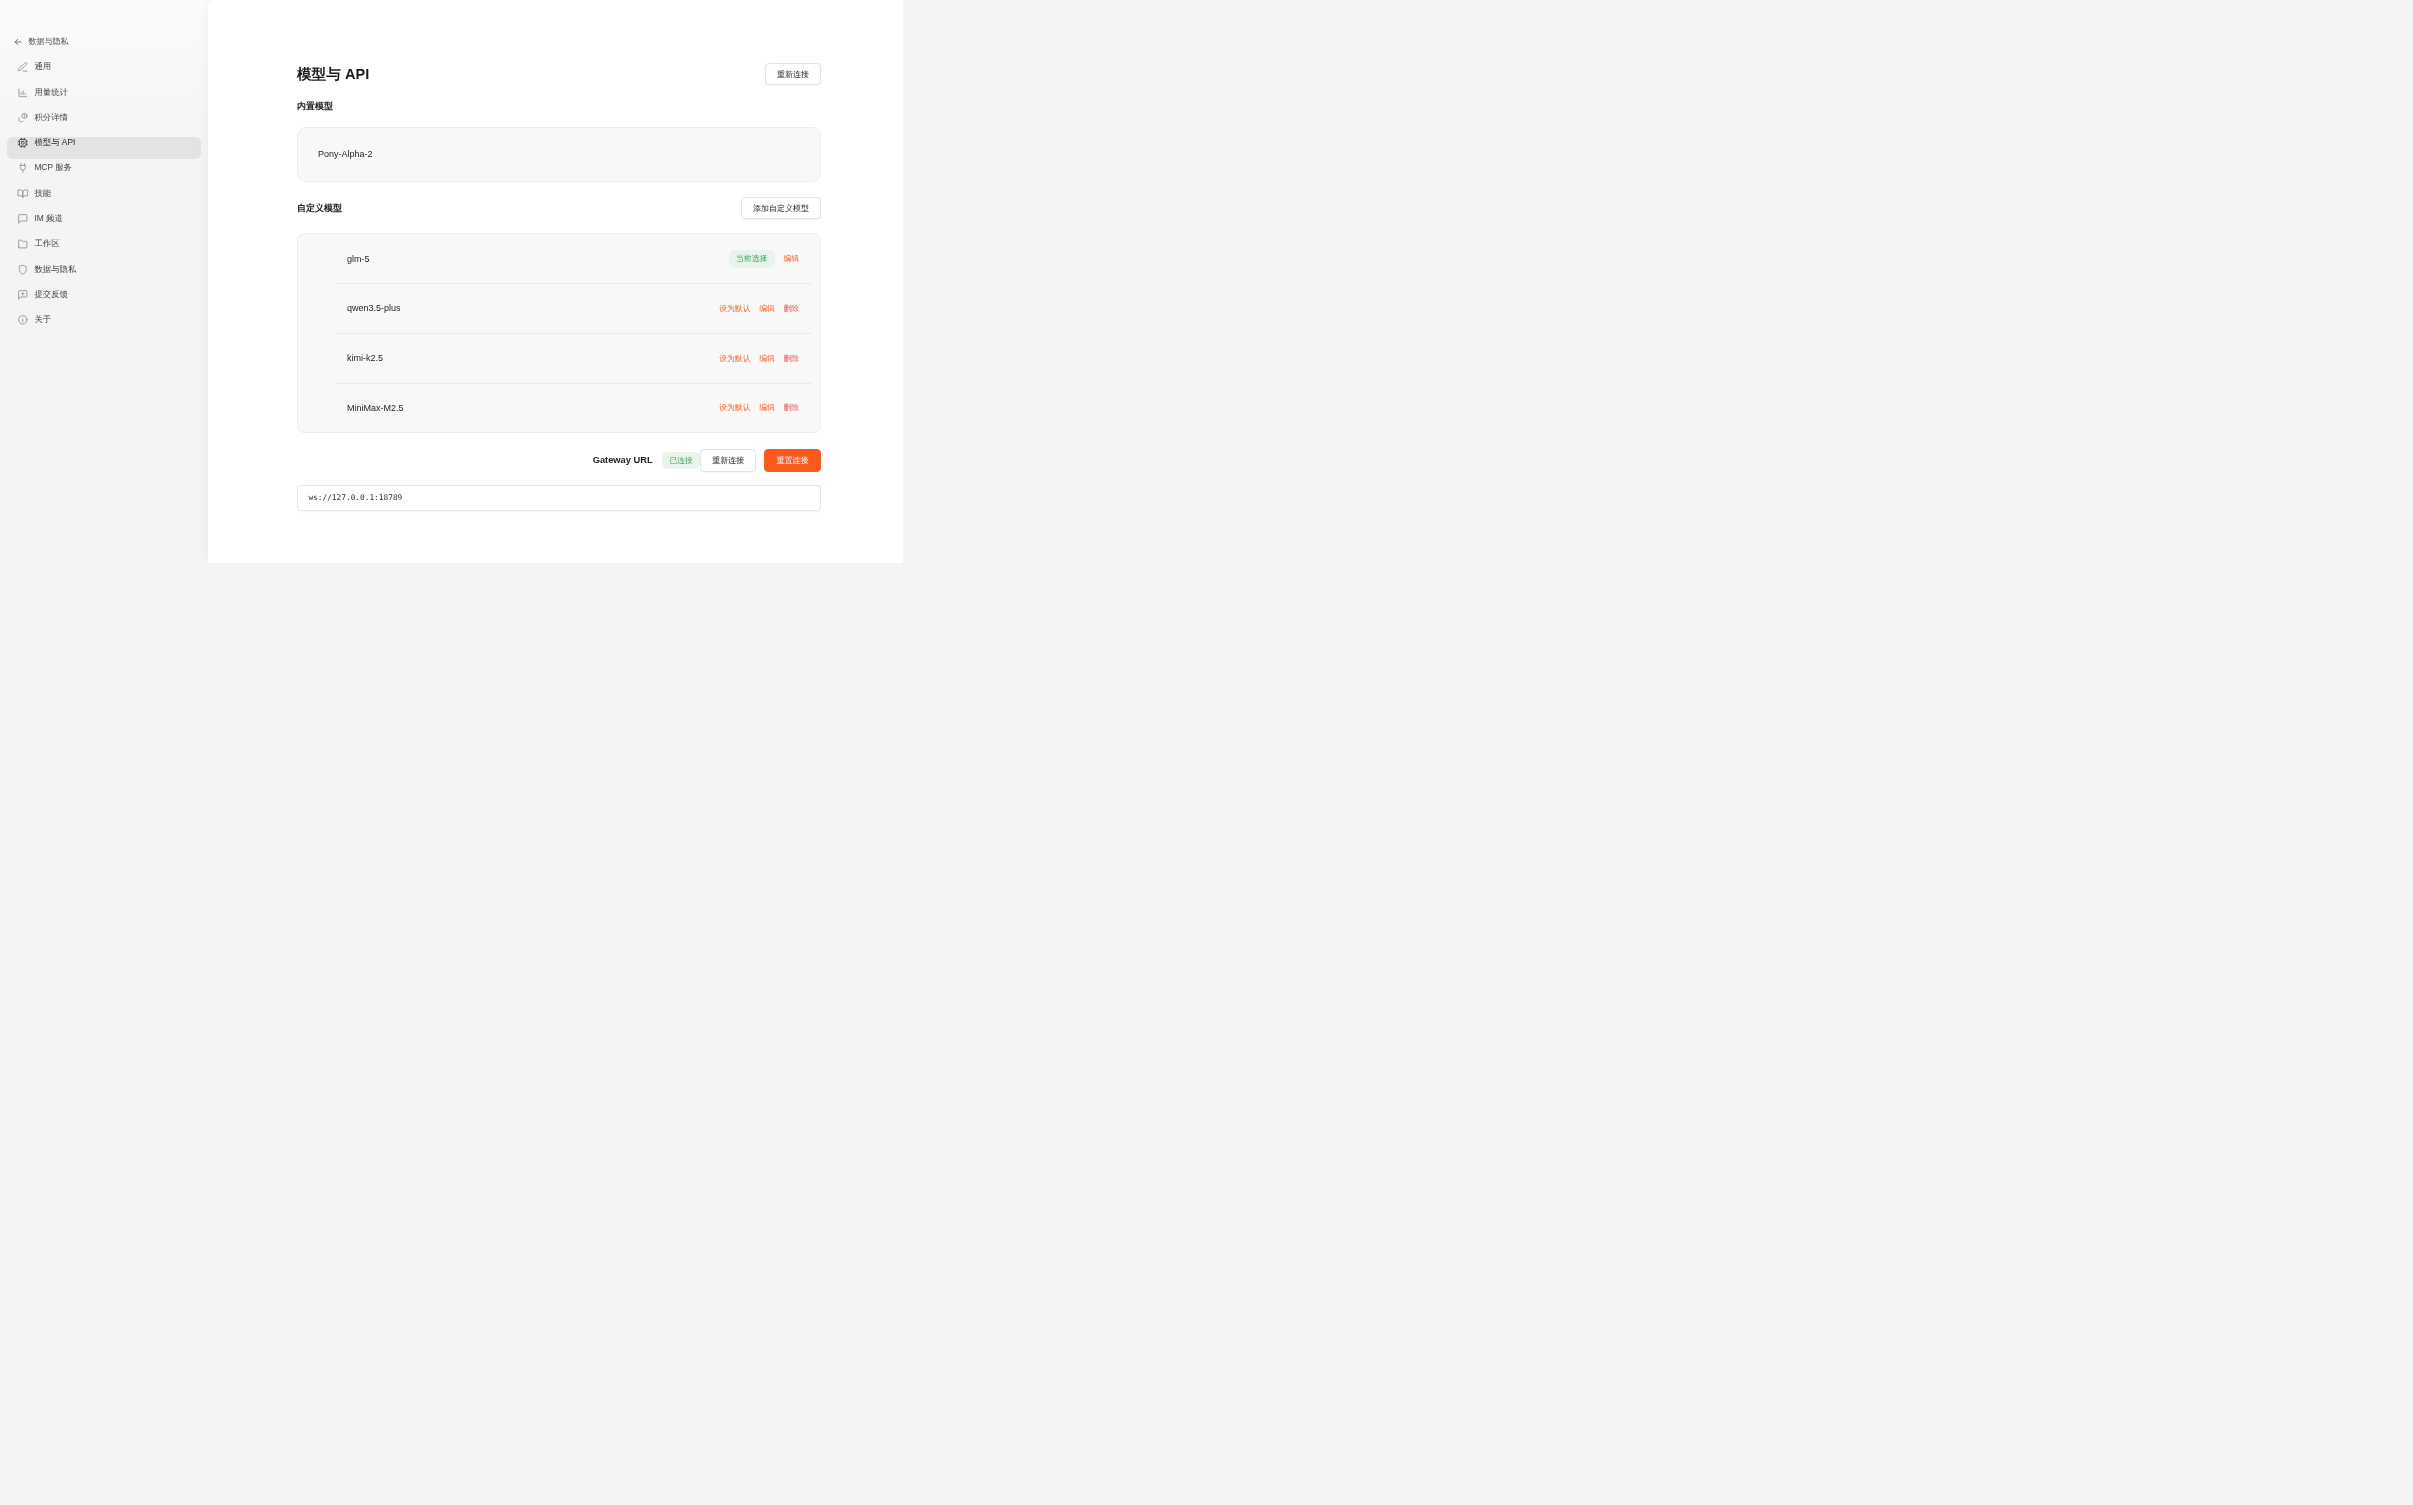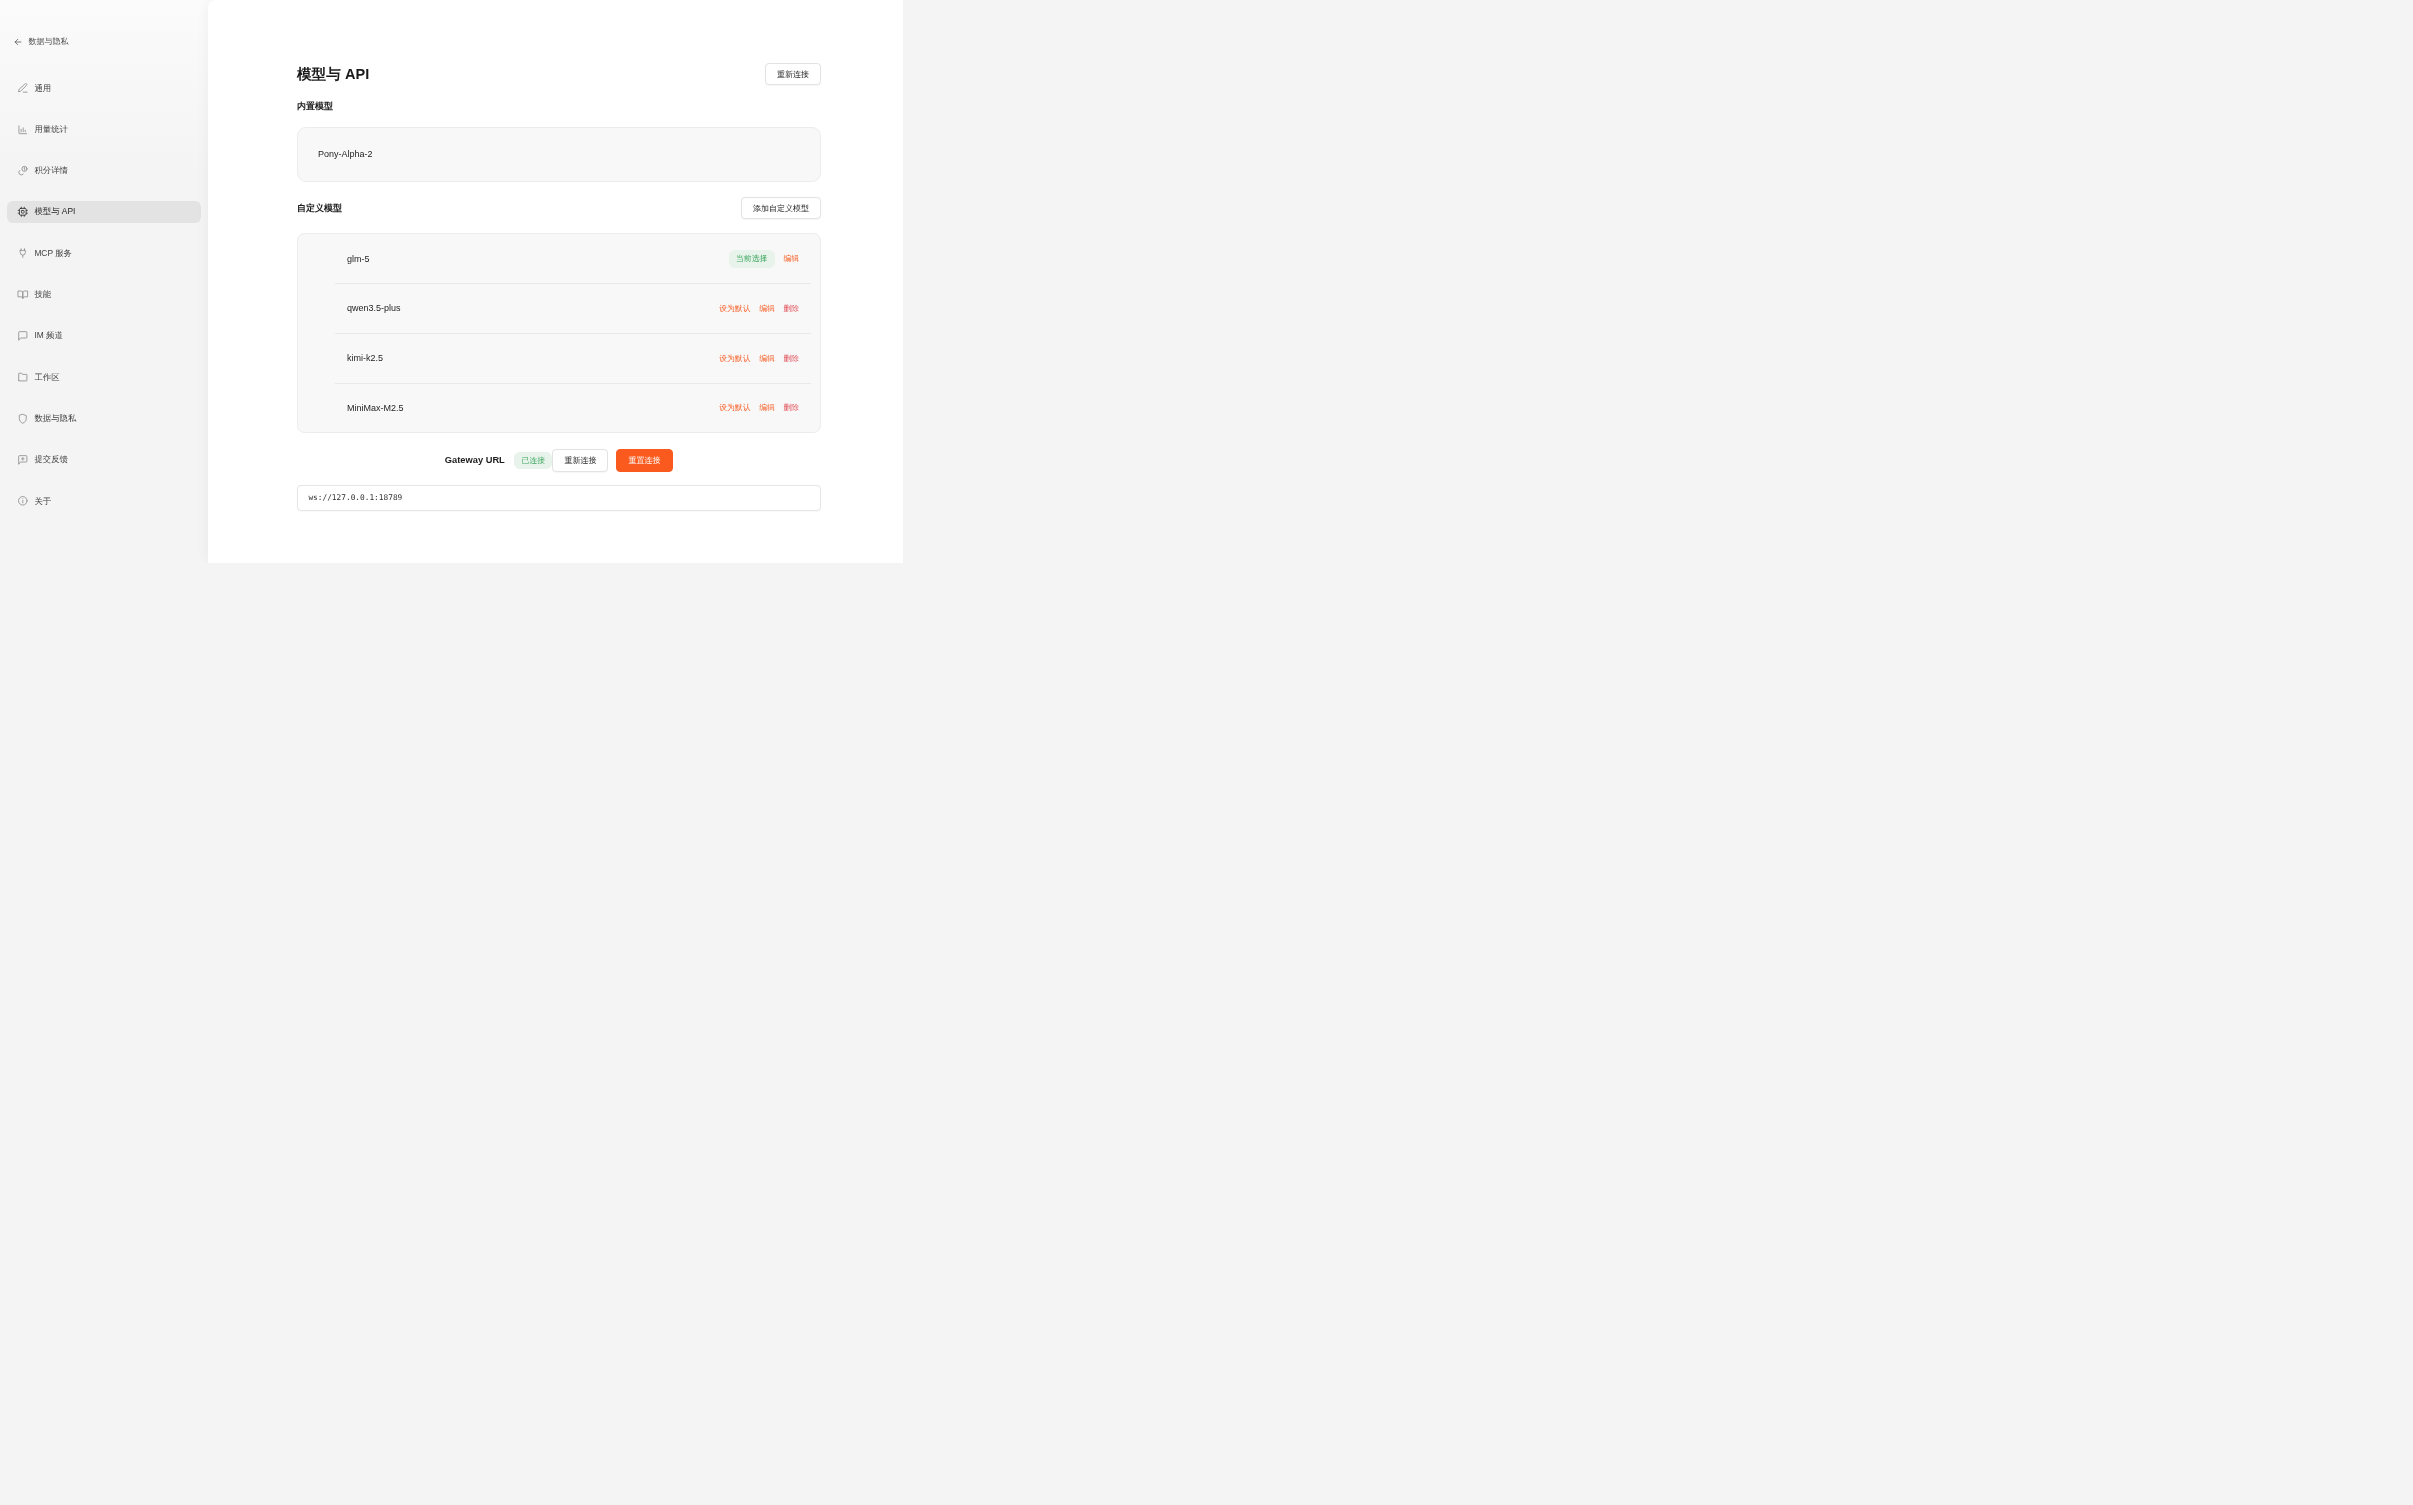--- a/index.html
+++ b/index.html
@@ -6,22 +6,22 @@
   *{box-sizing:border-box;}
   body{font-family:"Liberation Sans","DejaVu Sans",sans-serif;-webkit-font-smoothing:antialiased;}
   .app{position:relative;width:903px;height:563px;overflow:hidden;background:linear-gradient(180deg,#fbfbfb 0%,#f4f4f5 30%);}
 
   
   .sidebar{position:absolute;left:0;top:0;width:208px;height:100%;padding:37px 7px 0 7px;}
   .back-row{display:flex;align-items:center;gap:5.8px;padding-left:5.8px;height:9.3px;color:#4b4b4b;
             font-size:8px;font-weight:500;cursor:pointer;margin-bottom:15px;}
   .back-row svg{width:10px;height:10px;stroke:#5a5a5a;}
   .nav{display:flex;flex-direction:column;}
-  .nav-item{display:flex;align-items:center;gap:5.8px;height:21.5px;margin-bottom:3.8px;
-            padding:0 10px;border-radius:5.8px;color:#3f3f3f;font-size:8.4px;font-weight:500;cursor:pointer;margin-top:16px;}
+  .nav-item{display:flex;align-items:flex-start;gap:5.8px;height:21.5px;margin-bottom:3.8px;
+            padding:0 10px;border-radius:5.8px;color:#3f3f3f;font-size:8.4px;font-weight:500;cursor:pointer;}
   .nav-item .ico{width:11.6px;height:11.6px;flex:0 0 11.6px;display:flex;align-items:center;justify-content:center;}
   .nav-item svg{width:11.6px;height:11.6px;stroke:#8b8b8b;}
   .nav-item.active{background:#e3e3e3;color:#1f1f1f;}
   .nav-item.active svg{stroke:#2f2f2f;}
 
   
   .panel{position:absolute;left:208px;top:0;right:0;bottom:0;background:#ffffff;
          border-top-left-radius:8px;box-shadow:0 0 14px rgba(0,0,0,.05);}
   .content{padding:63px 82px 0 89px;}
 
@@ -46,21 +46,21 @@
   .custom-card{margin-top:14px;display:flex;flex-direction:column;padding-left:28px;}
   .model-row{height:49px;display:flex;align-items:center;justify-content:space-between;padding:0 21px;}
   .divider{height:0.6px;background:#e9e9e9;margin:0 9.3px;}
   .row-actions{display:flex;align-items:center;gap:8.7px;}
   .link{font-size:7.8px;font-weight:500;cursor:pointer;white-space:nowrap;}
   .link.orange{color:#f85b22;}
   .link.red{color:#e25059;}
   .pill{display:inline-flex;align-items:center;height:17.4px;padding:0 7.5px;border-radius:5.8px;
         background:#e7f3eb;color:#3ba55c;font-size:7.8px;font-weight:500;white-space:nowrap;}
 
-  .gateway-row{margin-top:15.7px;display:flex;align-items:center;justify-content:center;height:23px;}
+  .gateway-row{margin-top:15.7px;display:flex;align-items:center;justify-content:flex-end;height:23px;}
   .gateway-left{display:flex;align-items:center;gap:9.3px;}
   .gateway-label{font-size:9.3px;font-weight:700;color:#1d1d1d;}
   .gateway-buttons{display:flex;align-items:center;gap:7.5px;}
 
   .url-input{margin-top:12.8px;width:100%;height:26px;border:0.6px solid #e6e6e6;border-radius:4px;
              background:#fff;padding:0 10.4px;font-family:"DejaVu Sans Mono","Liberation Mono",monospace;
              font-size:7.8px;color:#2f2f2f;outline:none;box-shadow:0 0.6px 1.2px rgba(0,0,0,.03);}
 </style>
 </head>
 <body>

